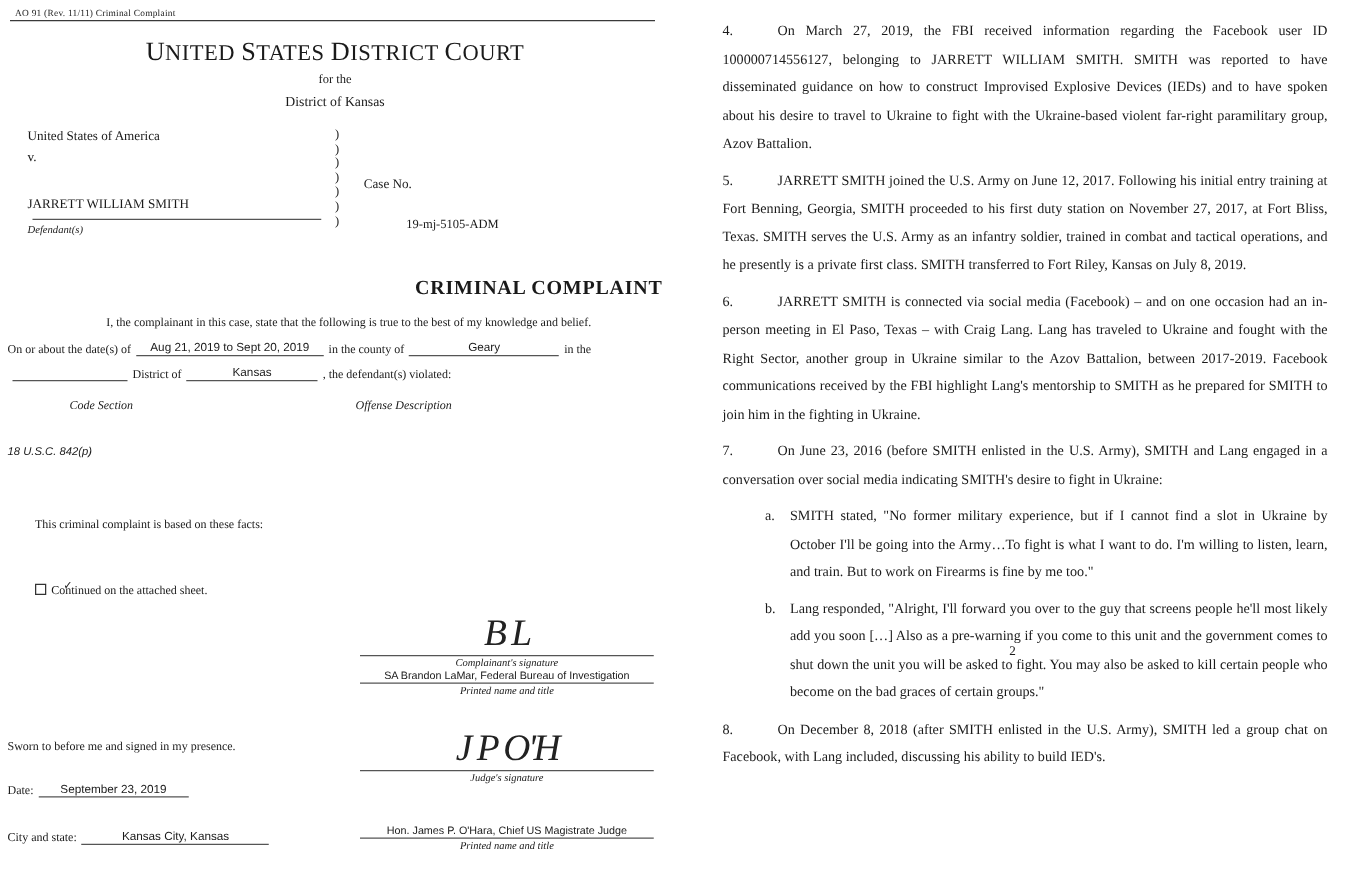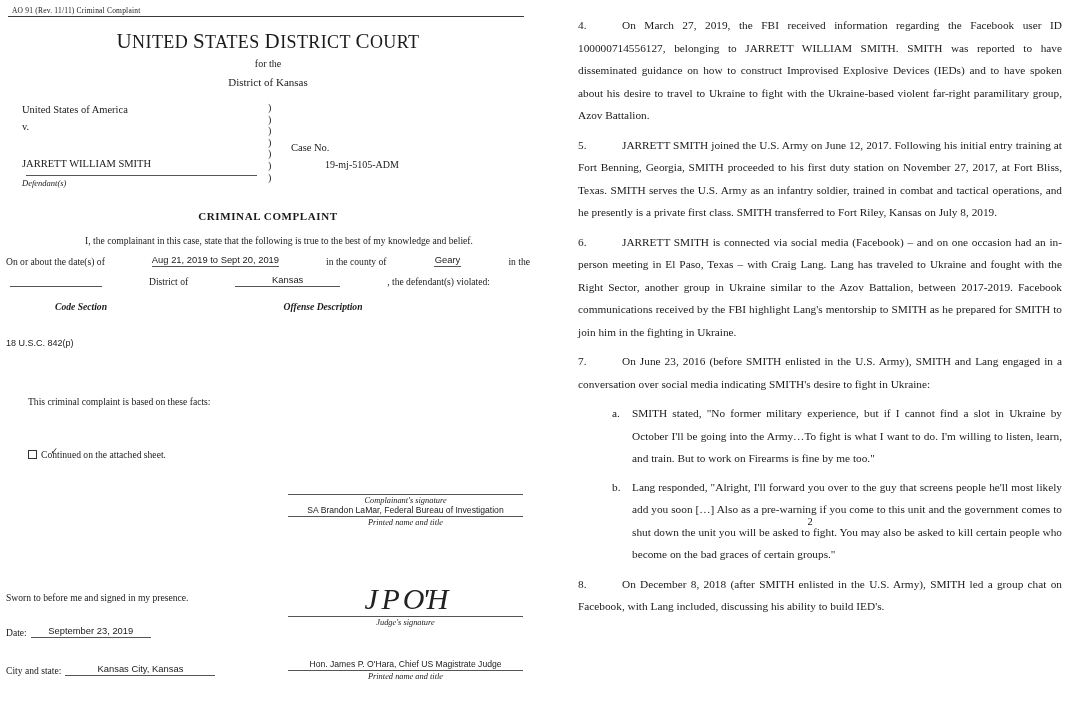--- a/index.html
+++ b/index.html
@@ -106,77 +106,76 @@
     font-size: 10px;
     line-height: 11.6px;
   }
   .cap-right {
     position: absolute;
     left: 285px;
     top: 40px;
     font-size: 10.5px;
   }
   .cap-caseno-val {
-    margin-top: 6px;
+    margin-top: 21px;
     margin-left: 34px;
     font-size: 10px;
   }
 
   .complaint-title {
-    text-align: center;
+    text-align: right;
     font-weight: bold;
-    font-size: 11px;
+    font-size: 16px;
     letter-spacing: 0.6px;
-    margin-top: 12px;
+    margin-top: 24px;
   }
 
   .body-text {
     font-size: 9.6px;
     line-height: 13px;
     margin-top: 12px;
     text-align: center;
   }
   .indent { text-indent: 22px; }
 
   .fill-row {
     display: flex;
     align-items: flex-end;
     font-size: 9.6px;
     margin-top: 7px;
     white-space: nowrap;
-    gap: 43px;
   }
   .fill {
     border-bottom: 0.9px solid #555;
     text-align: center;
     margin: 0 4px;
     font-size: 9.4px;
     padding-bottom: 1px;
     font-family: "Liberation Sans", sans-serif;
   }
   .w150 { width: 150px; }
   .w120 { width: 120px; }
   .w105 { width: 105px; }
   .w92  { width: 92px; }
 
   .colhdr {
     display: flex;
     margin-top: 14px;
     font-size: 9.6px;
     font-style: italic;
-    font-weight: bold;
   }
   .colhdr .c1 { width: 150px; text-align: center; }
   .colhdr .c2 { flex: 1; text-align: center; padding-right: 40px;}
 
   .offense-row {
     display: flex;
     margin-top: 26px;
     font-size: 9px;
     font-family: "Liberation Sans", sans-serif;
+    font-style: italic;
   }
   .offense-row .c1 { width: 162px; }
   .offense-row .c2 { flex: 1; line-height: 12px; }
 
   .facts-line { margin-top: 48px; font-size: 9.6px; text-indent: 22px; }
   .attached { margin-top: 18px; font-size: 9.6px; }
   .cont-line {
     margin-top: 42px;
     font-size: 9.6px;
     text-indent: 22px;
@@ -344,20 +343,21 @@
       <div class="c1">18 U.S.C. 842(p)</div>
     </div>
 
     <div class="facts-line">This criminal complaint is based on these facts:</div>
 
     <div class="cont-line">
       <span class="checkbox"></span><span>Continued on the attached sheet.</span>
     </div>
 
     <div class="sigblock" style="left:288px; top:494px;">
+      <div class="scribble">B L</div>
       <div class="sigline"></div>
       <div class="sig-italic">Complainant's signature</div>
       <div class="sig-name">SA Brandon LaMar, Federal Bureau of Investigation</div>
       <div class="sigline"></div>
       <div class="sig-italic">Printed name and title</div>
     </div>
 
     <div class="sworn">Sworn to before me and signed in my presence.</div>
 
     <div class="sigblock" style="left:288px; top:586px;">

